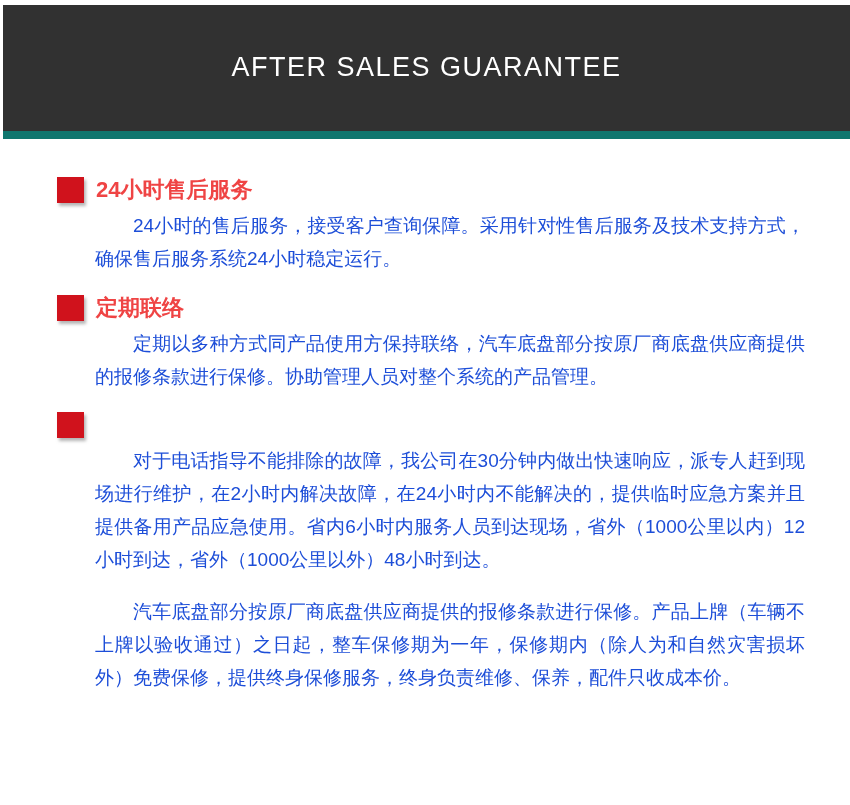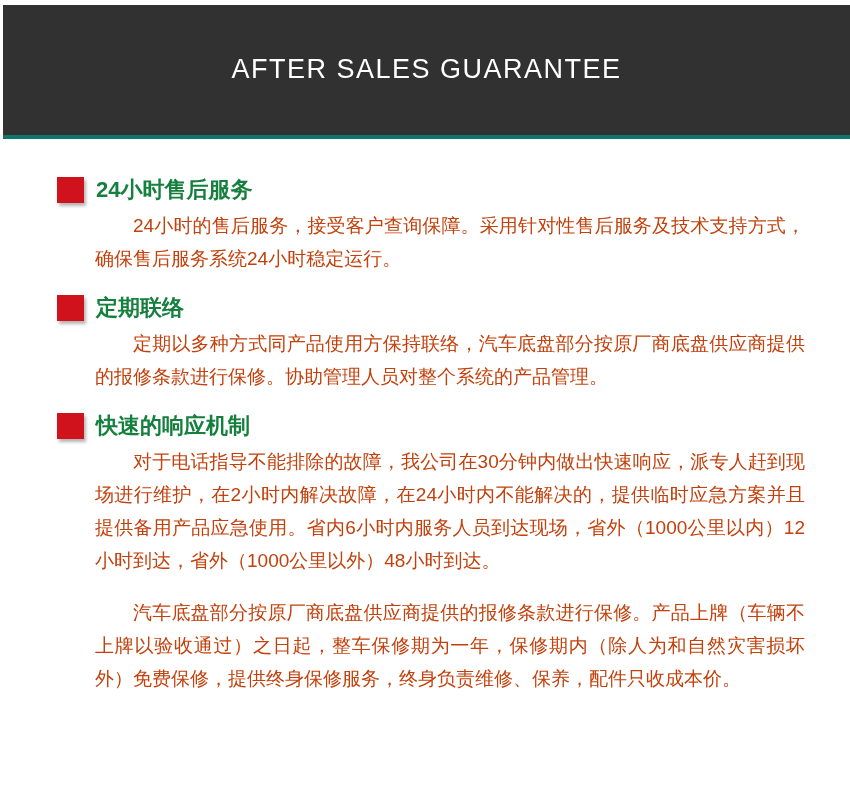--- a/index.html
+++ b/index.html
@@ -15,21 +15,21 @@
   .page {
     width: 850px;
     height: 805px;
     position: relative;
   }
   
   .banner {
     margin: 5px 0 0 3px;
     height: 134px;
     background: #313131;
-    border-bottom: 4px solid #0f766e;
+    border-bottom: 8px solid #0f766e;
     color: #ffffff;
     display: flex;
     flex-direction: column;
     align-items: center;
     justify-content: center;
   }
   .banner-en {
     font-size: 27px;
     font-weight: 400;
     letter-spacing: 1.5px;
@@ -58,28 +58,28 @@
     flex: 0 0 auto;
     width: 27px;
     height: 26px;
     background: #d0121c;
     box-shadow: 2px 3px 3px rgba(120,120,120,0.55);
   }
   .sec-title {
     margin: 0 0 0 12px;
     font-size: 22px;
     font-weight: 700;
-    color: #15803d;
+    color: #ef4444;
     line-height: 27px;
   }
   .sec p {
     margin: 0 0 0 38px;
     font-size: 19px;
     line-height: 33px;
-    color: #c2410c;
+    color: #1d4ed8;
     text-align: justify;
     text-indent: 2em;
   }
 </style>
 </head>
 <body>
 
 <div class="page">
 
   <header class="banner" style="background: rgb(49, 49, 49); color: rgb(255, 255, 255);">
@@ -100,21 +100,20 @@
       <div class="sec-head">
         <span class="bullet" style="background: rgb(208, 18, 28);"></span>
         <h2 class="sec-title">定期联络</h2>
       </div>
       <p>定期以多种方式同产品使用方保持联络，汽车底盘部分按原厂商底盘供应商提供的报修条款进行保修。协助管理人员对整个系统的产品管理。</p>
     </section>
 
     <section class="sec">
       <div class="sec-head">
         <span class="bullet" style="background: rgb(208, 18, 28);"></span>
-        <h2 class="sec-title">快速的响应机制</h2>
       </div>
       <p>对于电话指导不能排除的故障，我公司在30分钟内做出快速响应，派专人赶到现场进行维护，在2小时内解决故障，在24小时内不能解决的，提供临时应急方案并且提供备用产品应急使用。省内6小时内服务人员到达现场，省外（1000公里以内）12小时到达，省外（1000公里以外）48小时到达。</p>
     </section>
 
     <section class="sec">
       <p>汽车底盘部分按原厂商底盘供应商提供的报修条款进行保修。产品上牌（车辆不上牌以验收通过）之日起，整车保修期为一年，保修期内（除人为和自然灾害损坏外）免费保修，提供终身保修服务，终身负责维修、保养，配件只收成本价。</p>
     </section>
 
   </main>
 </div>

